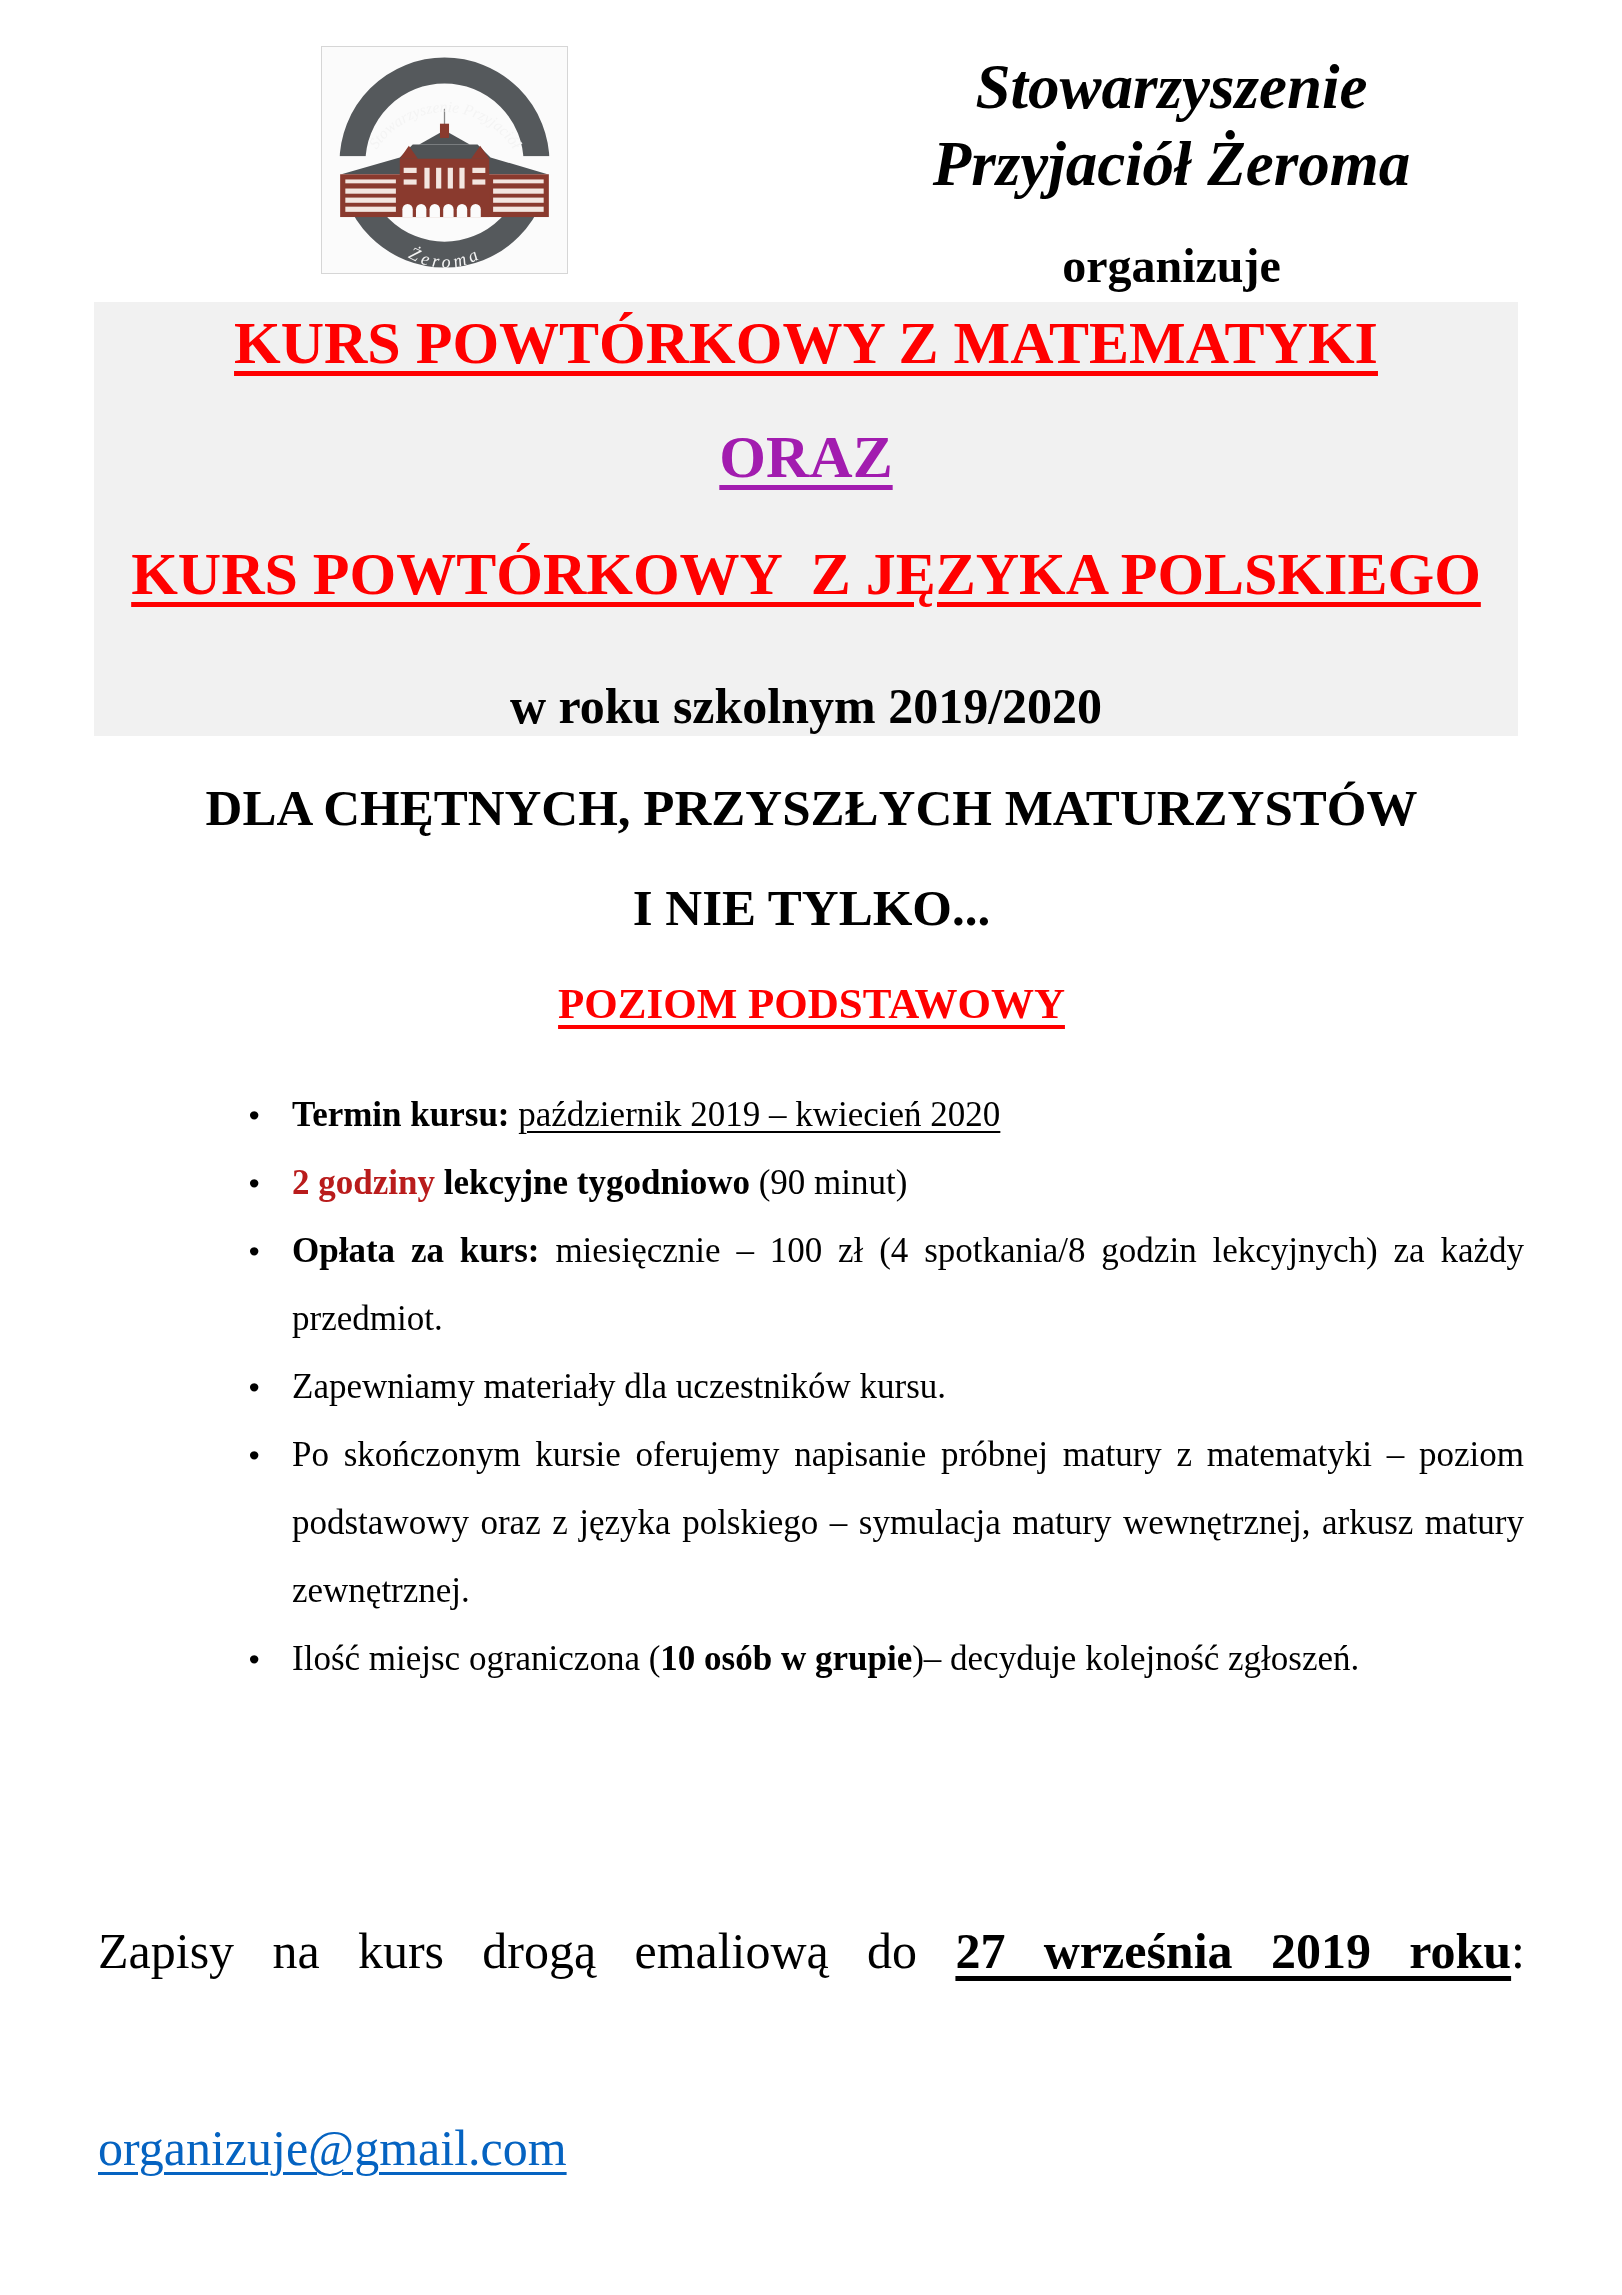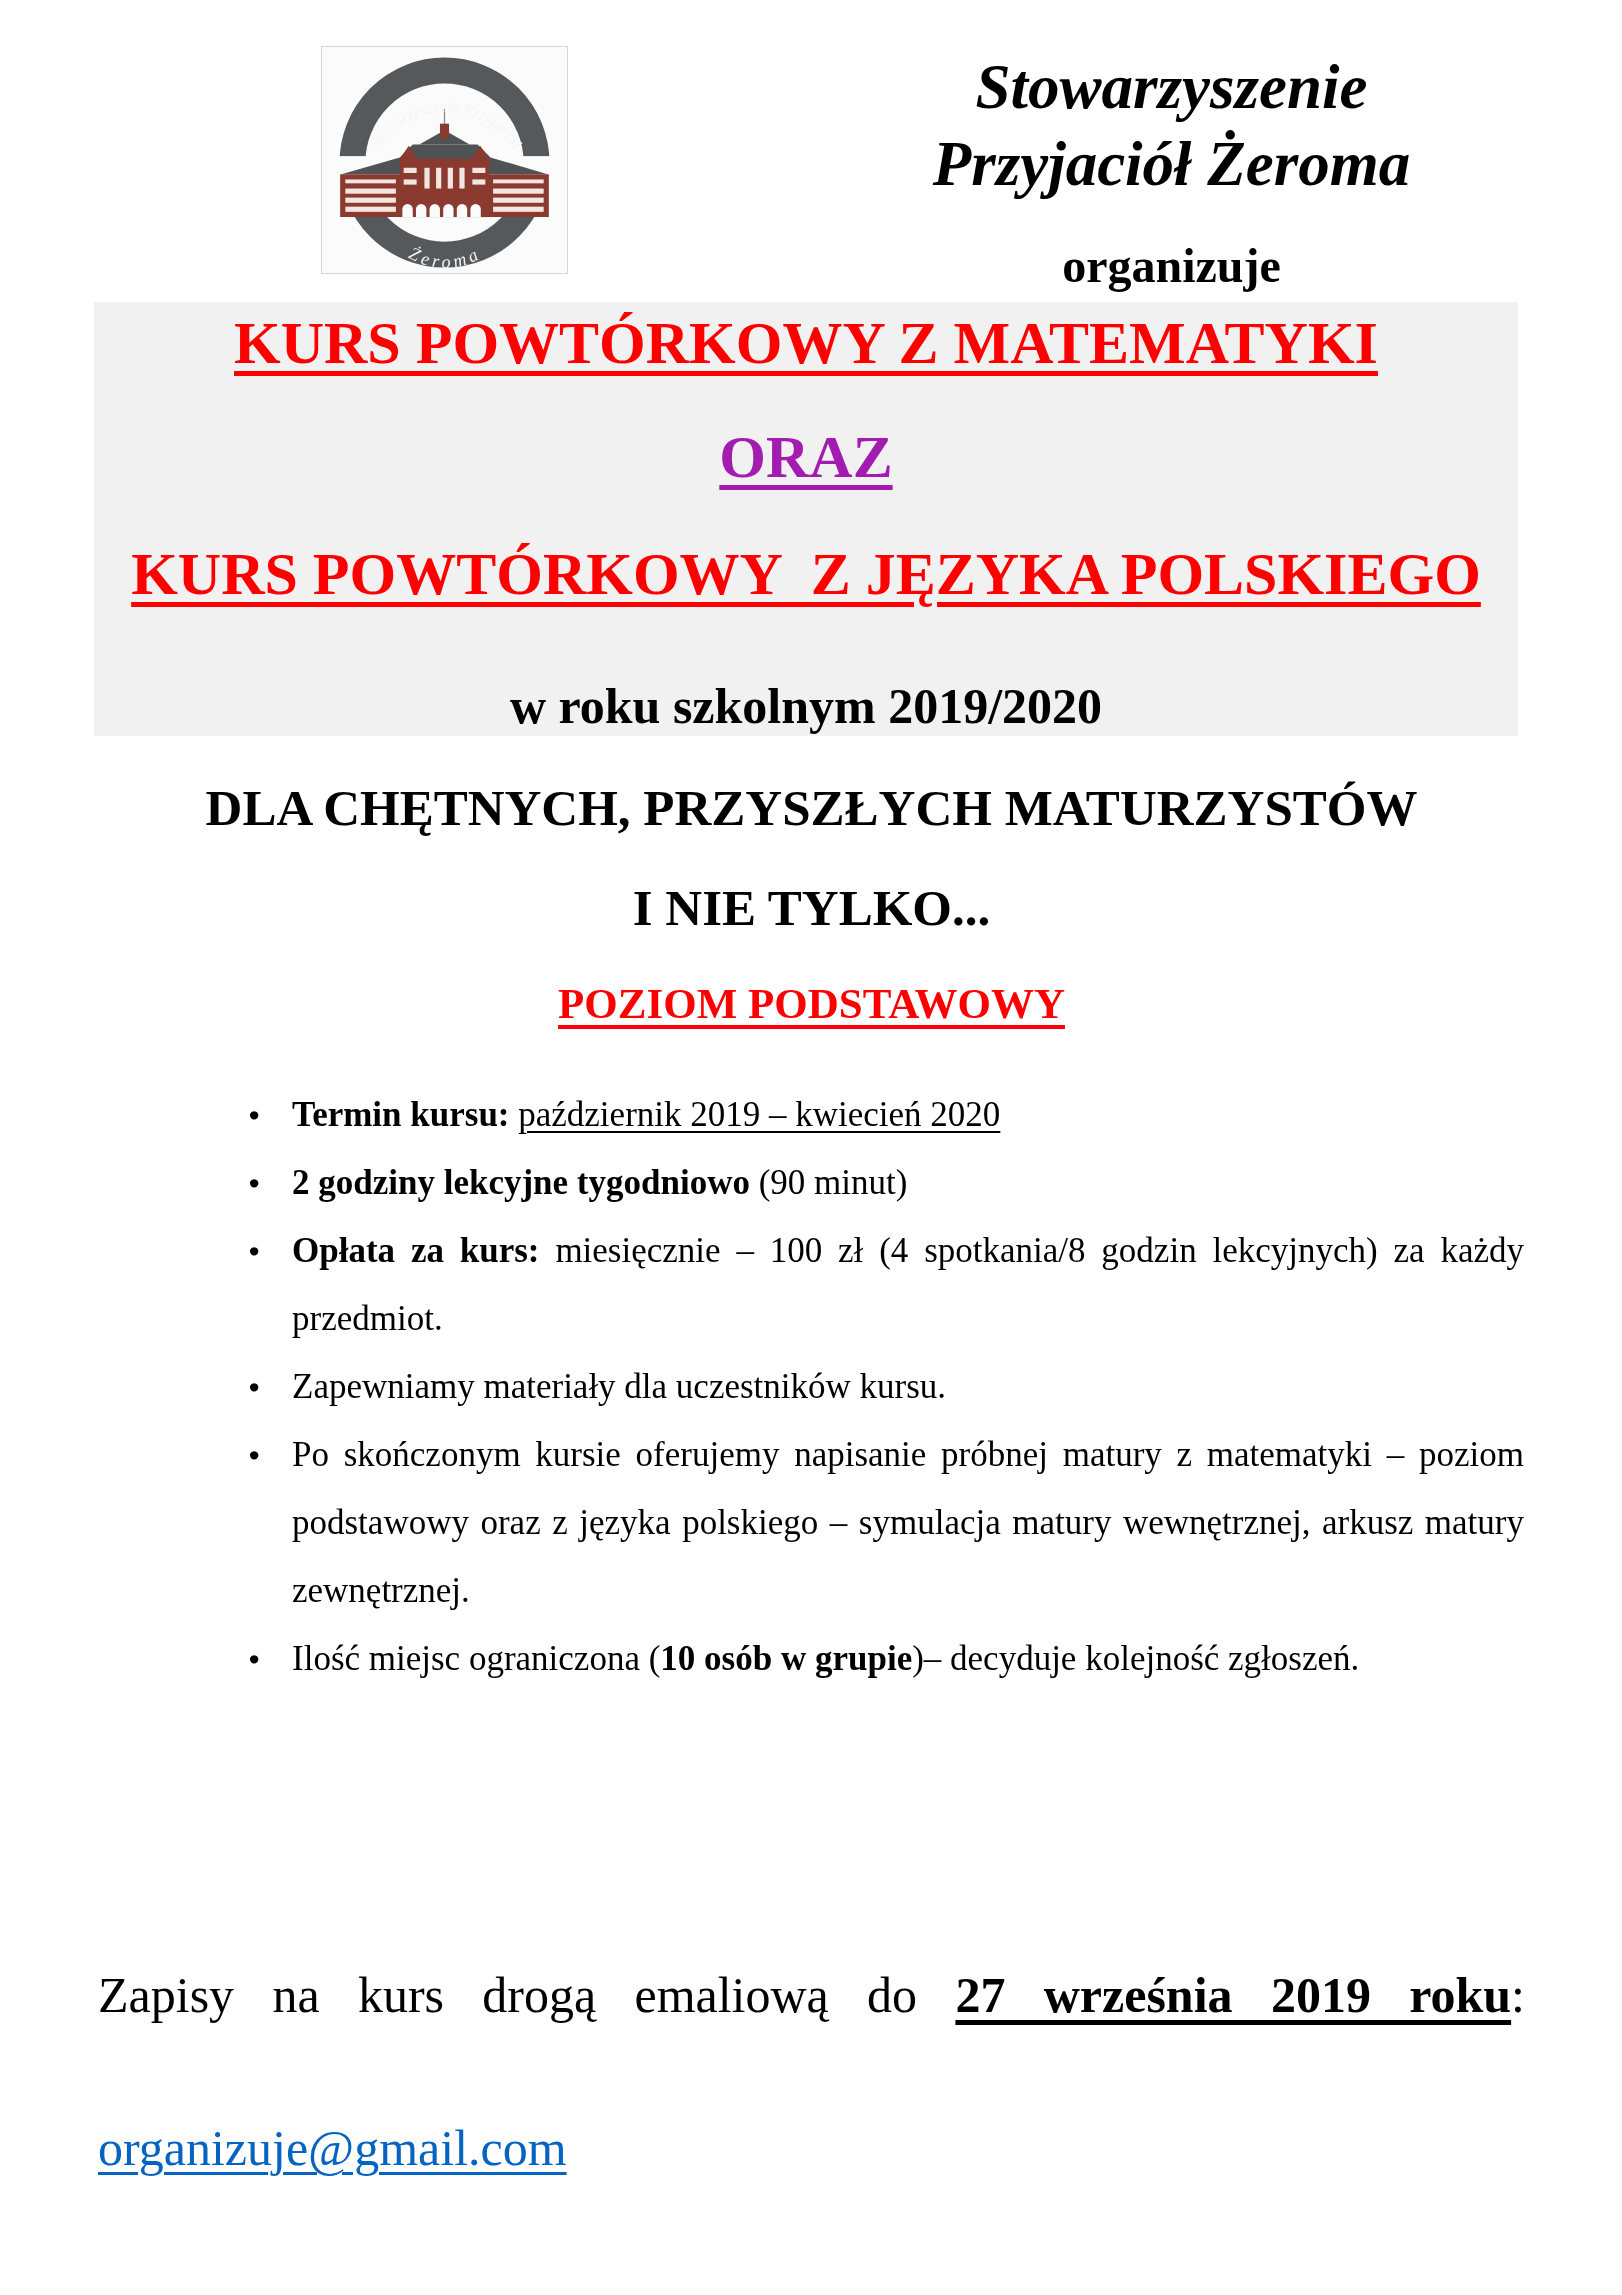--- a/index.html
+++ b/index.html
@@ -28,25 +28,25 @@
   #target { top:783px; left:98px; width:1427px; font-weight:bold; font-size:51px; line-height:1; }
   #not-only { top:883px; left:98px; width:1427px; font-weight:bold; font-size:51px; line-height:1; }
   #level { top:982px; left:98px; width:1427px; font-weight:bold; font-size:43px; line-height:1; color:#ff0000; text-decoration:underline; text-decoration-thickness:3.9px; text-underline-offset:6.5px; }
 
   
   #bullets { left:292px; top:1081px; width:1232px; margin:0; padding:0; list-style:none; font-size:35px; line-height:68px; }
   #bullets li { position:relative; text-align:justify; }
   #bullets li .dot { position:absolute; left:-47px; top:0; width:18.3px; text-align:center; font-size:35px; }
   #bullets li .dot::before { content:"\25CF"; font-size:19.6px; vertical-align:middle; position:relative; top:-2.6px; }
   .b { font-weight:bold; }
-  .red { color:#000000; font-weight:bold; }
+  .red { color:#b91c1c; font-weight:bold; }
   .u { text-decoration:underline; text-decoration-thickness:2px; text-underline-offset:5.2px; }
 
   
-  #signup { left:98px; top:1970px; width:1427px; font-size:50px; line-height:1; text-align:justify; text-align-last:justify; white-space:nowrap; }
+  #signup { left:98px; top:1926px; width:1427px; font-size:50px; line-height:1; text-align:justify; text-align-last:justify; white-space:nowrap; }
   #signup .deadline { font-weight:bold; text-decoration:underline; text-decoration-thickness:5.2px; text-underline-offset:7.9px; }
   #email { left:98px; top:2123px; font-size:50px; line-height:1; color:#0563c1; text-decoration:underline; text-decoration-thickness:2.6px; text-underline-offset:6.5px; }
 </style>
 </head>
 <body>
 
 <div id="logo" class="abs">
   <svg viewBox="0 0 378 348" xmlns="http://www.w3.org/2000/svg">
     <defs>
       <path id="arcTop" d="M 70 190 A 125 125 0 0 1 310 190"></path>

